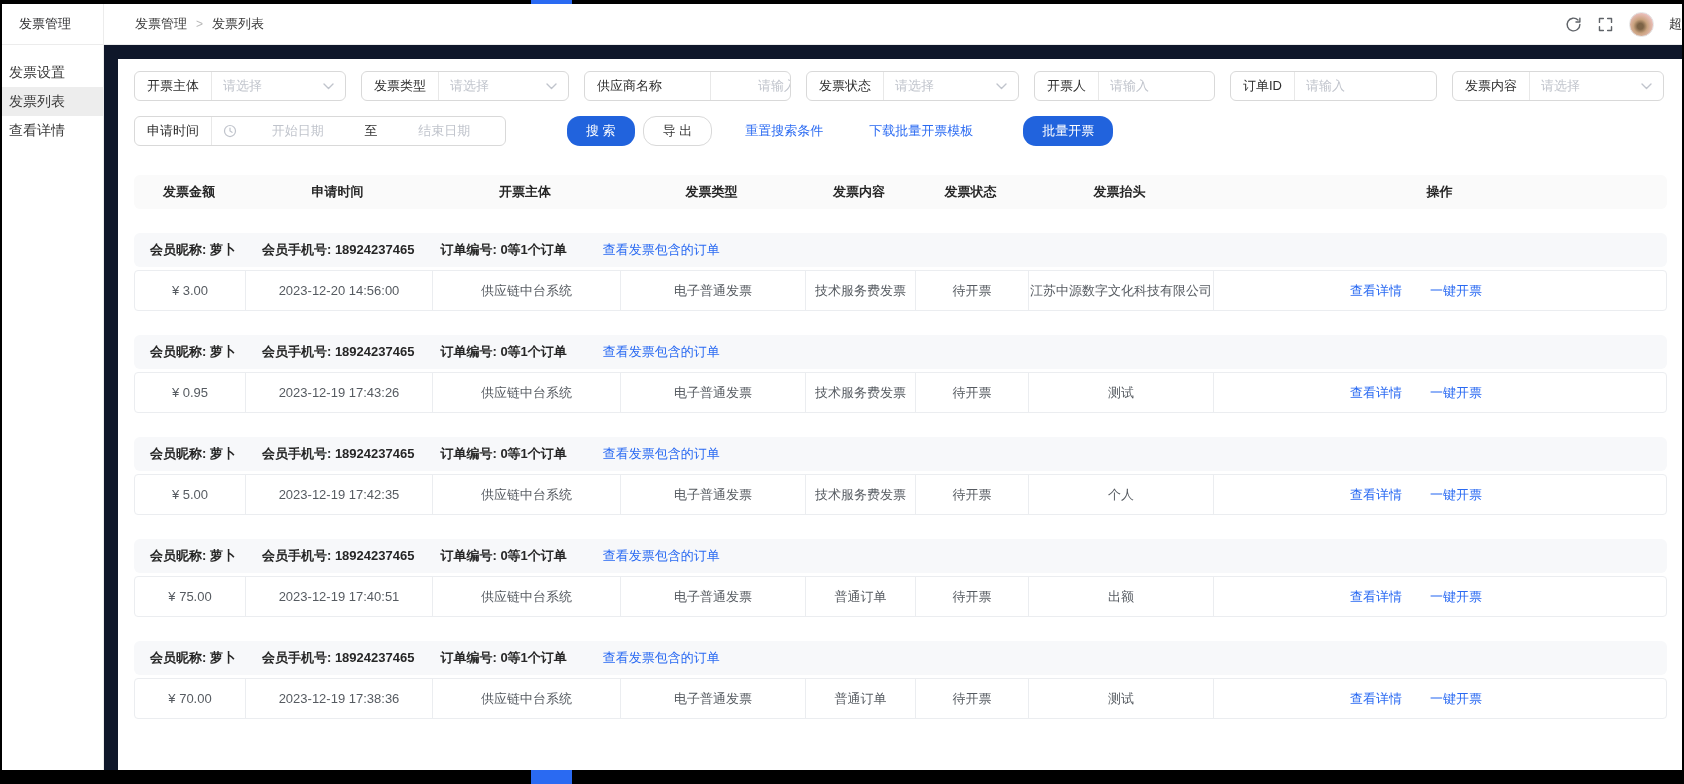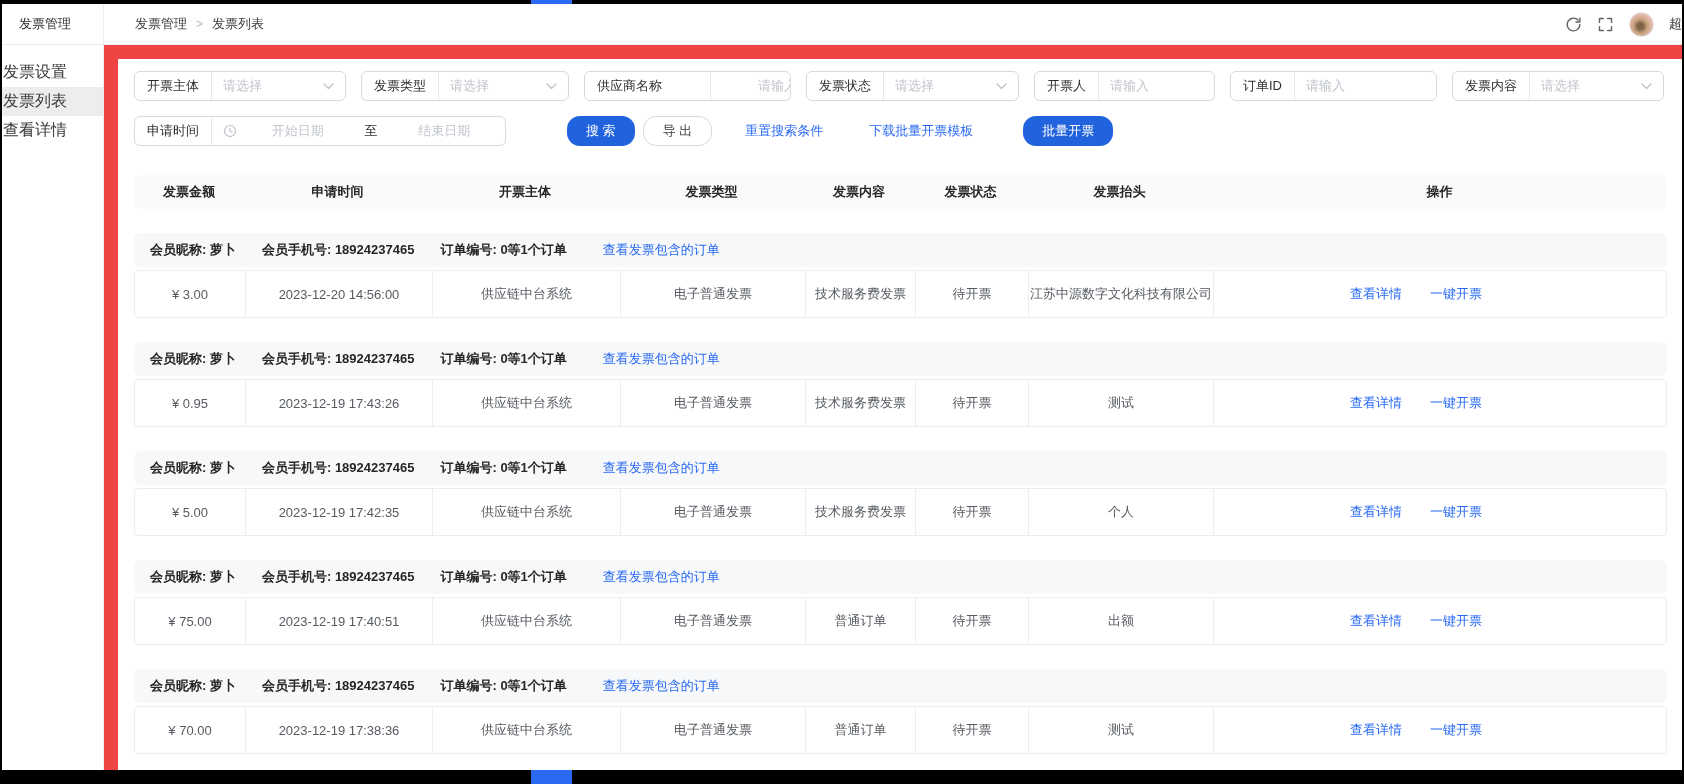--- a/index.html
+++ b/index.html
@@ -11,37 +11,37 @@
     font-family:"Liberation Sans","DejaVu Sans",sans-serif;
   }
   .accent-top{position:absolute;left:531px;top:0;width:41px;height:4px;background:var(--frame-accent);z-index:9;}
   .accent-bottom{position:absolute;left:531px;bottom:0;width:41px;height:14px;background:var(--frame-accent);z-index:9;}
   .screen{position:absolute;left:2px;top:4px;width:1680px;height:766px;background:#fff;overflow:hidden;}
 
   
   .sidebar{position:absolute;left:0;top:0;bottom:0;width:102px;background:#fff;border-right:1px solid #ececec;}
   .s-title{height:41px;display:flex;align-items:center;padding-left:17px;font-size:13px;color:#303133;border-bottom:1px solid #ececec;white-space:nowrap;}
   .menu{padding-top:13px;}
-  .m-item{height:29px;display:flex;align-items:center;padding-left:1px;font-size:16px;color:#3a3a3a;cursor:pointer;white-space:nowrap;}
+  .m-item{height:29px;display:flex;align-items:center;padding-left:7px;font-size:14px;color:#3a3a3a;cursor:pointer;white-space:nowrap;}
   .m-item.active{background:#ededed;}
 
   
   .main{position:absolute;left:102px;top:0;right:0;bottom:0;display:flex;flex-direction:column;}
   .topbar{height:41px;background:#fff;border-bottom:1px solid #ececec;display:flex;align-items:center;justify-content:space-between;padding-left:31px;flex:none;}
   .crumb{font-size:13px;color:#3c3c3c;display:flex;align-items:center;gap:9px;white-space:nowrap;}
   .crumb .sep{color:#b8b8b8;font-size:12px;}
   .topbar-right{display:flex;align-items:center;gap:15px;margin-right:-52px;}
   .icon-btn{width:17px;height:17px;color:#5f6368;cursor:pointer;display:flex;align-items:center;}
   .icon-btn svg{width:100%;height:100%;}
   .avatar{width:25px;height:25px;border-radius:50%;flex:none;cursor:pointer;
     background:radial-gradient(circle at 45% 58%, #7d6346 0 16%, #c9a27e 38%, #ecc0bd 72%, #f3d6d4 100%);
     border:1px solid #e3e3e3;}
   .user-name{font-size:13px;color:#333;white-space:nowrap;cursor:pointer;}
 
-  .content{flex:1;background:#ef4444;overflow:hidden;position:relative;}
+  .content{flex:1;background:#0f172a;overflow:hidden;position:relative;}
   .card{position:absolute;left:14px;top:14px;right:0;bottom:0;background:#fff;padding:12px 0 0 16px;overflow:hidden;}
 
   
   .filters-row{display:flex;align-items:center;flex-wrap:nowrap;width:1800px;margin-bottom:15px;}
   .filters-row .filter{margin-right:15px;}
   .filter{height:30px;border:1px solid #d9d9d9;border-radius:6px;display:flex;align-items:center;background:#fff;flex:none;}
   .f-label{padding:0 12px;font-size:13px;color:#2e2e2e;white-space:nowrap;}
   .f-divider{width:1px;align-self:stretch;background:#e8e8e8;}
   .f-field{flex:1;display:flex;align-items:center;justify-content:space-between;padding:0 11px;gap:8px;overflow:hidden;}
   .f-ph{font-size:13px;color:#c0c4cc;white-space:nowrap;}
@@ -66,21 +66,21 @@
   .ml46{margin-left:46px;} .ml8{margin-left:8px;} .ml33{margin-left:33px;} .ml46b{margin-left:46px;} .ml50{margin-left:50px;}
 
   
   .tbl{width:1533px;font-size:13px;}
   .t-head{display:grid;grid-template-columns:110px 187px 188px 185px 110px 113px 185px 1fr;height:34px;background:#fafafa;border-radius:6px;align-items:center;margin-top:29px;font-weight:700;color:#262626;}
   .t-head span{text-align:center;white-space:nowrap;}
   .group{margin-top:24px;}
   .g-head{height:34px;background:#f7f8fa;border-radius:6px;display:flex;align-items:center;padding-left:16px;font-weight:700;color:#262626;margin-bottom:3px;white-space:nowrap;}
   .g-item{margin-right:26px;}
   .g-head .link{font-weight:400;margin-left:10px;}
-  .g-row{display:grid;grid-template-columns:110px 187px 188px 185px 110px 113px 185px 1fr;height:48px;border:1px solid #ebedf0;border-radius:4px;align-items:stretch;color:#565b61;background:#fff;}
+  .g-row{display:grid;grid-template-columns:110px 187px 188px 185px 110px 113px 185px 1fr;height:41px;border:1px solid #ebedf0;border-radius:4px;align-items:stretch;color:#565b61;background:#fff;}
   .g-row > div{display:flex;align-items:center;justify-content:center;text-align:center;border-left:1px solid #ebedf0;white-space:nowrap;overflow:hidden;}
   .g-row > div:first-child{border-left:none;}
   .c-actions{justify-content:space-between;padding-right:48px;gap:28px;}
 </style>
 </head>
 <body>
 
 <div class="accent-top"></div>
 <div class="accent-bottom"></div>
 

